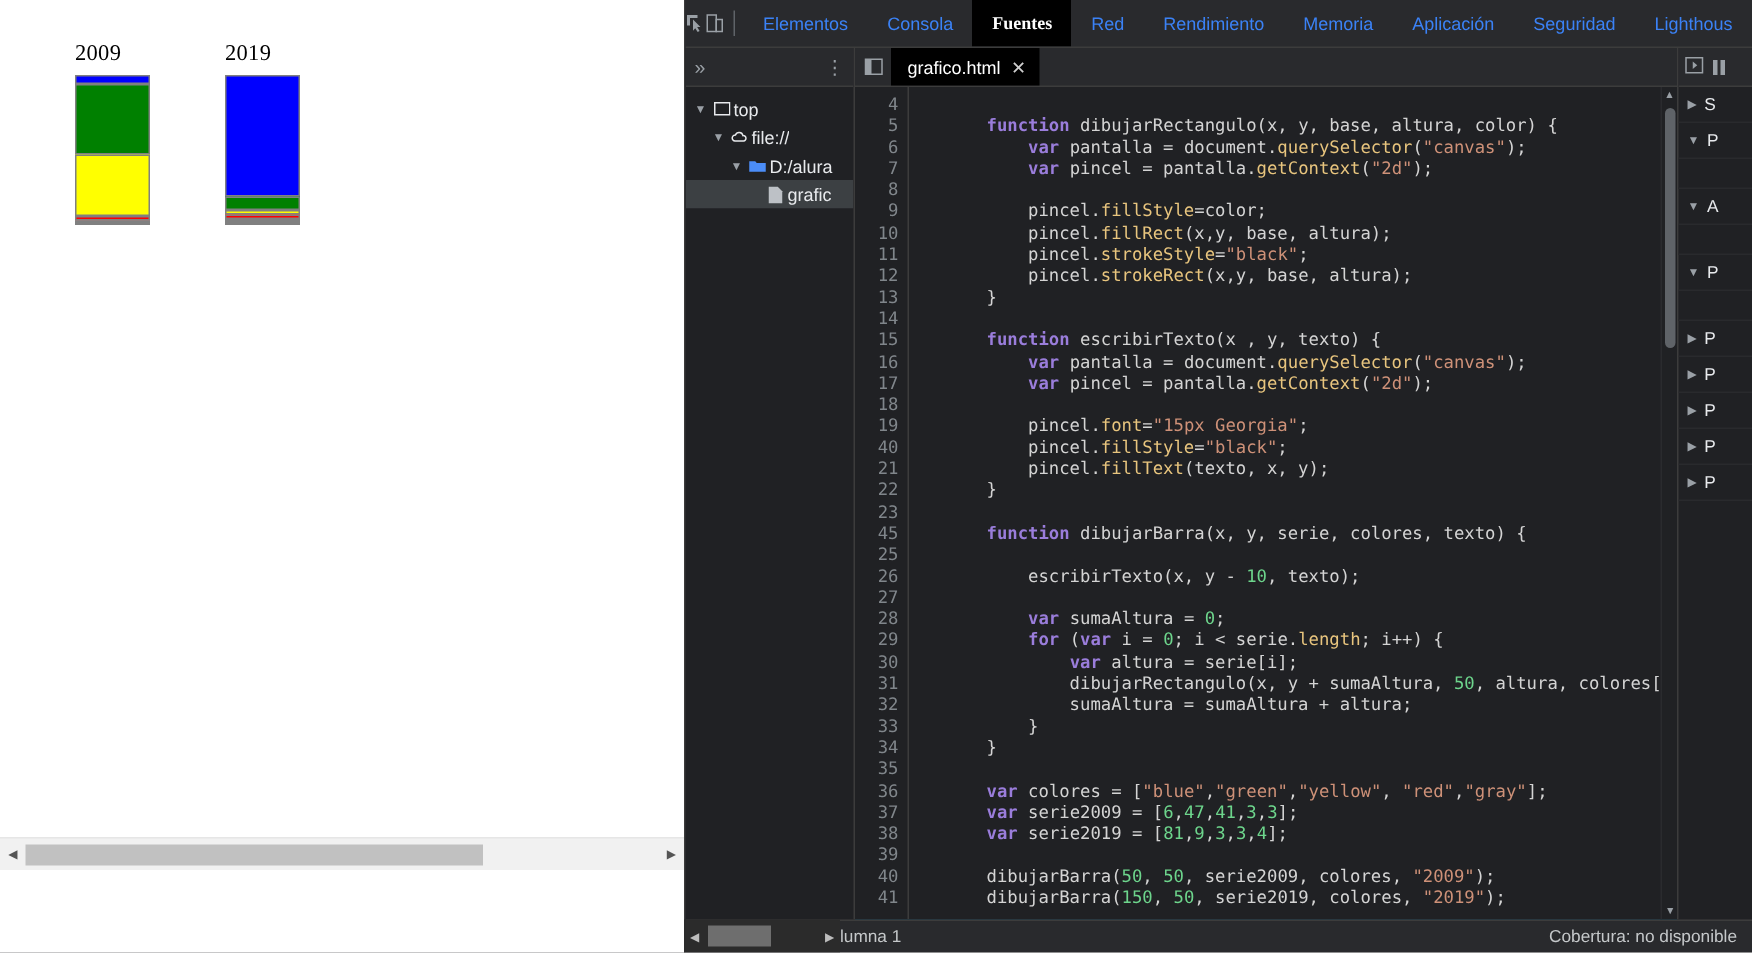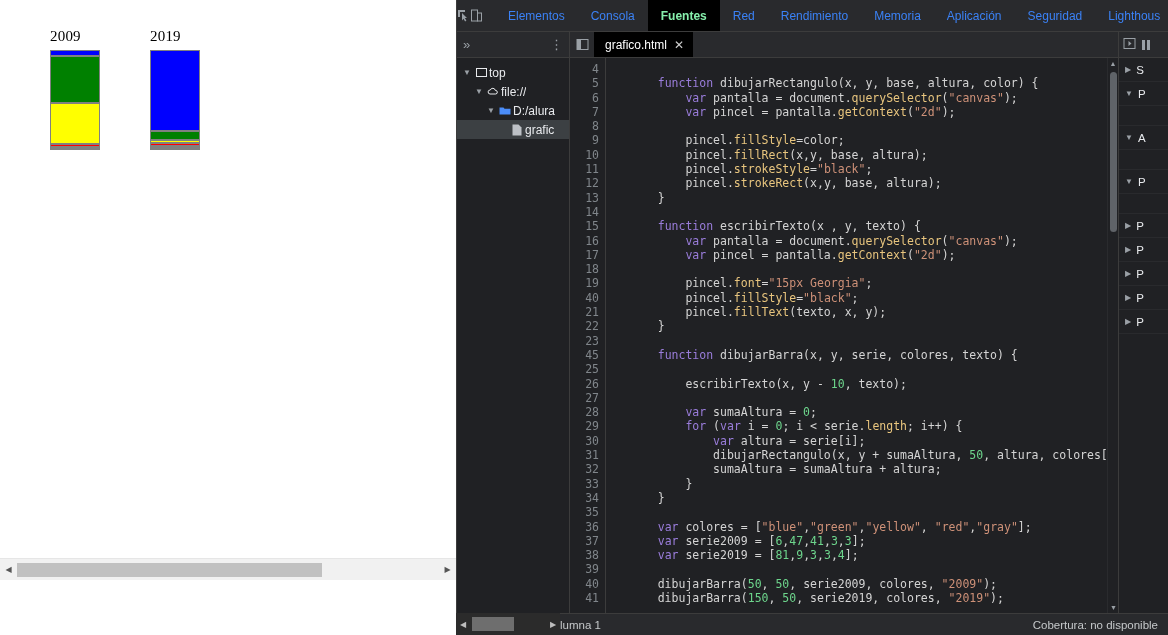--- a/index.html
+++ b/index.html
@@ -89,22 +89,23 @@
   .dt-sep { width: 1px; background: #5f6368; margin: 7px 6px; }
   .dt-tab {
     padding: 0 13px;
     display: flex; align-items: center;
     color: #3b82f6;
     font-size: 12px;
     white-space: nowrap;
   }
   .dt-tab.active {
     background: #000000;
-    color: #86efac;
+    color: #ffffff;
     font-weight: bold;
+    font-family: Liberation Serif, serif;
   }
 
   
   .dt-body { flex: 1; display: flex; min-height: 0; }
 
   .nav-pane {
     width: 113px;
     flex: 0 0 113px;
     background: #202124;
     border-right: 1px solid #3c3c3c;
@@ -179,21 +180,21 @@
   .codearea {
     flex: 1;
     padding: 4px 0 0 24px;
     font-family: "DejaVu Sans Mono", monospace;
     font-size: 11.5px;
     line-height: 14.3px;
     white-space: pre;
     color: #d4d4d4;
     overflow: hidden;
   }
-  .kw2 { color: #9a7ddb; }
+  .kw2 { color: #9a7ddb; font-weight: bold; }
   .str { color: #ce9178; }
   .num { color: #6dd58c; }
   .prop { color: #e8c57e; }
   .plain { color: #d4d4d4; }
 
   
   .code-vscroll {
     width: 11px; flex: 0 0 11px;
     background: #202124;
     position: relative;

